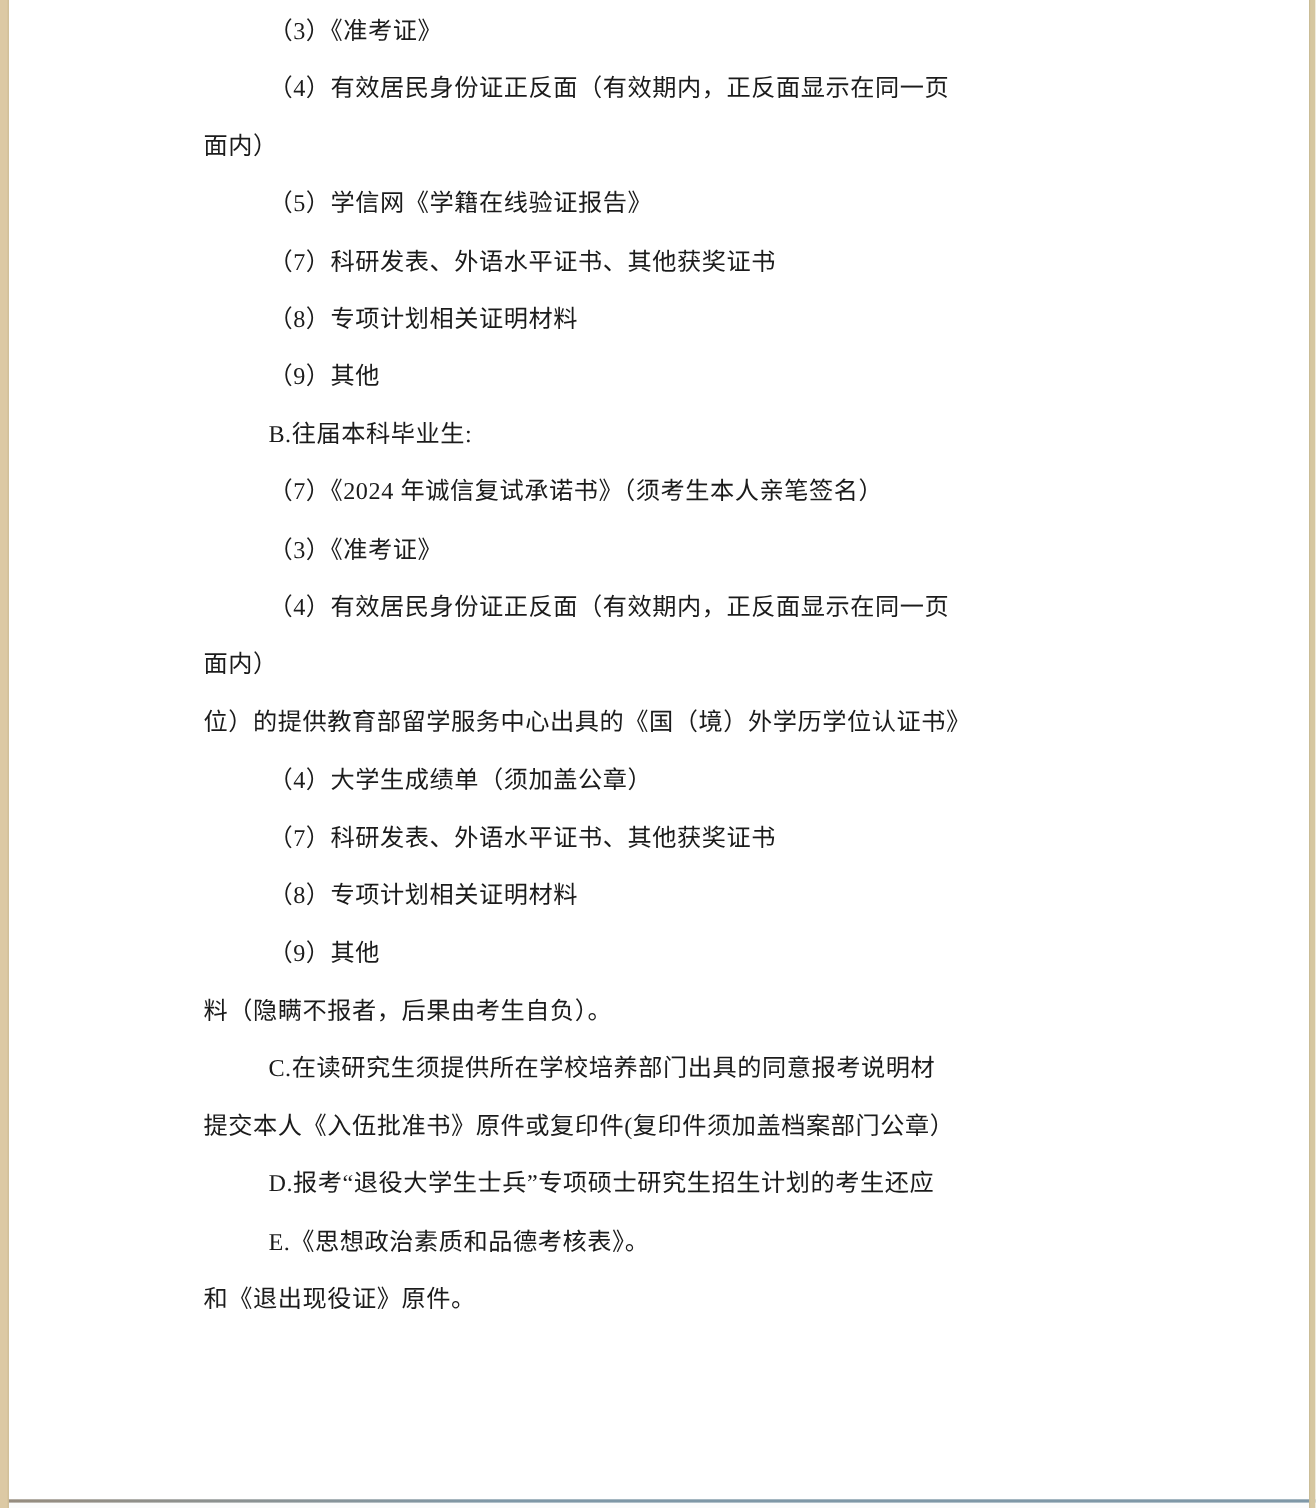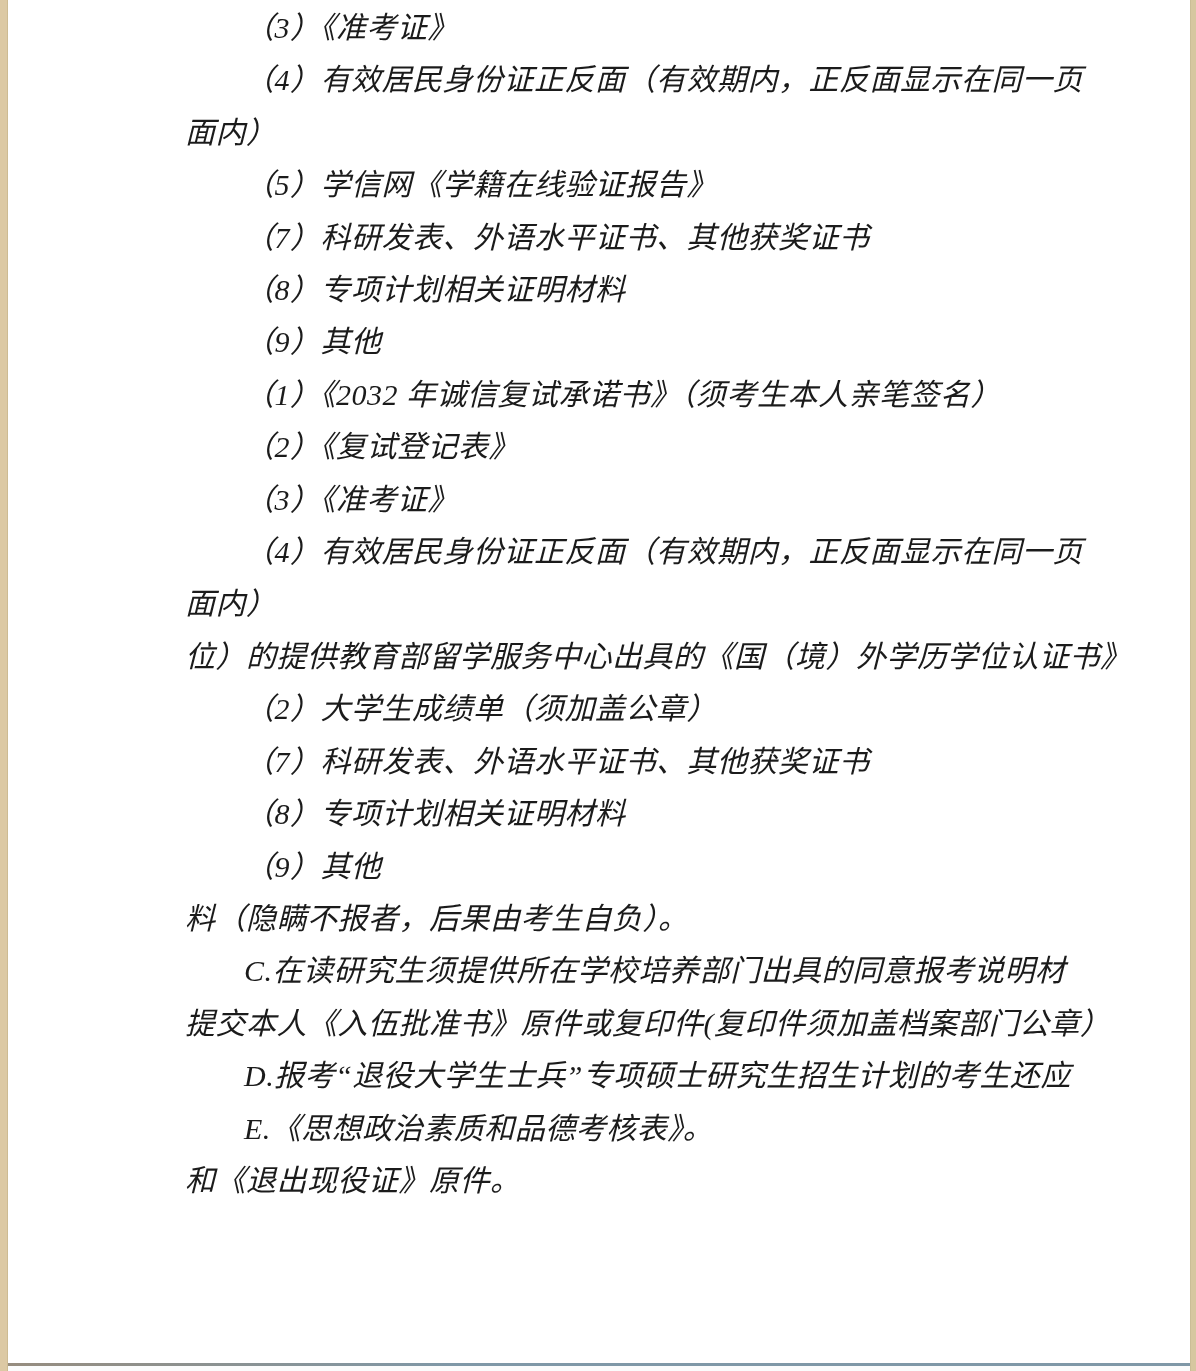--- a/index.html
+++ b/index.html
@@ -27,23 +27,22 @@
     width: 1196px;
     height: 1363px;
     background: var(--page-bg);
   }
   .content {
     position: absolute;
     left: 185px;
     top: 2px;
     width: 860px;
     color: var(--text);
-    font-size: 30px;
+    font-size: 22px;
     line-height: 52.4px;
-    font-style: italic;
   }
   .line {
     white-space: pre;
     letter-spacing: 0.5px;
   }
   .line.first {
     text-indent: 59px;
   }
   .edge {
     position: absolute;
@@ -87,27 +86,27 @@
 
 <div class="page">
   <div class="content">
       <div class="line first">（3）《准考证》</div>
       <div class="line first">（4）有效居民身份证正反面（有效期内，正反面显示在同一页</div>
       <div class="line">面内）</div>
       <div class="line first">（5）学信网《学籍在线验证报告》</div>
       <div class="line first">（7）科研发表、外语水平证书、其他获奖证书</div>
       <div class="line first">（8）专项计划相关证明材料</div>
       <div class="line first">（9）其他</div>
-      <div class="line first">（1）《2032 年诚信复试承诺书》（须考生本人亲笔签名）</div>
-      <div class="line first">（2）《复试登记表》</div>
+      <div class="line first">B.往届本科毕业生:</div>
+      <div class="line first">（7）《2024 年诚信复试承诺书》（须考生本人亲笔签名）</div>
       <div class="line first">（3）《准考证》</div>
       <div class="line first">（4）有效居民身份证正反面（有效期内，正反面显示在同一页</div>
       <div class="line">面内）</div>
       <div class="line">位）的提供教育部留学服务中心出具的《国（境）外学历学位认证书》</div>
-      <div class="line first">（2）大学生成绩单（须加盖公章）</div>
+      <div class="line first">（4）大学生成绩单（须加盖公章）</div>
       <div class="line first">（7）科研发表、外语水平证书、其他获奖证书</div>
       <div class="line first">（8）专项计划相关证明材料</div>
       <div class="line first">（9）其他</div>
       <div class="line">料（隐瞒不报者，后果由考生自负）。</div>
       <div class="line first">C.在读研究生须提供所在学校培养部门出具的同意报考说明材</div>
       <div class="line">提交本人《入伍批准书》原件或复印件(复印件须加盖档案部门公章）</div>
       <div class="line first">D.报考“退役大学生士兵”专项硕士研究生招生计划的考生还应</div>
       <div class="line first">E.《思想政治素质和品德考核表》。</div>
       <div class="line">和《退出现役证》原件。</div>
     </div>

